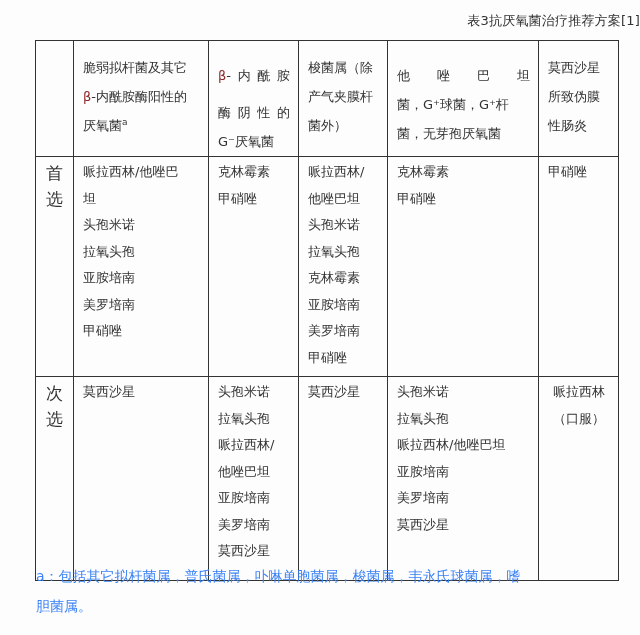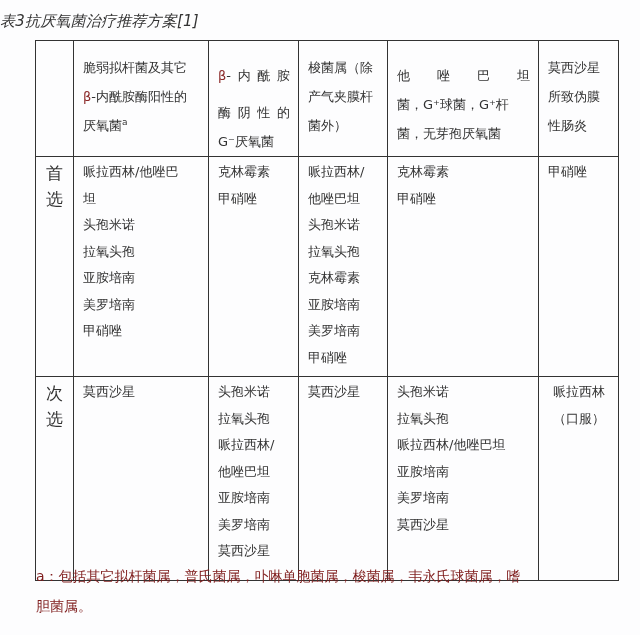--- a/index.html
+++ b/index.html
@@ -2,22 +2,22 @@
 <html><head>
   <meta charset="utf-8">
   <style>
     html, body { margin: 0; padding: 0; background: #fdfdfe; }
     body {
       width: 640px; height: 635px; position: relative; overflow: hidden;
       font-family: "DejaVu Sans", "Liberation Sans", sans-serif;
       color: #2a2a2a;
     }
     .title {
-      position: absolute; top: 12px; left: 0; width: 640px; text-align: left;
-      font-size: 15px; color: #333; letter-spacing: 0.2px; font-style: italic;
+      position: absolute; top: 12px; left: 0; width: 640px; text-align: right;
+      font-size: 13px; color: #333; letter-spacing: 0.2px;
     }
     table.main {
       position: absolute; top: 40px; left: 35px;
       border-collapse: collapse; table-layout: fixed;
       width: 583px;
     }
     table.main td {
       border: 1.5px solid #333;
       vertical-align: top;
       font-size: 13px;
@@ -32,21 +32,21 @@
       font-size: 17px; line-height: 26px; text-align: center;
       padding: 3px 2px 0 2px; color: #333;
     }
     .beta { color: #8b2a2a; }
     sup { font-size: 9px; vertical-align: super; line-height: 0; }
     .justify { text-align: justify; text-align-last: justify; margin-top: 8px; }
     .line { display: block; white-space: nowrap; }
     .center { text-align: center; }
     .footnote {
       position: absolute; left: 36px; top: 561px; width: 590px;
-      font-size: 14px; line-height: 30px; color: #7f1d1d;
+      font-size: 14px; line-height: 30px; color: #3b82f6;
     }
   </style>
 </head>
 <body>
 
 <div class="title">表3抗厌氧菌治疗推荐方案[1]</div>
 
 <table class="main">
   <colgroup>
     <col style="width:38px">

